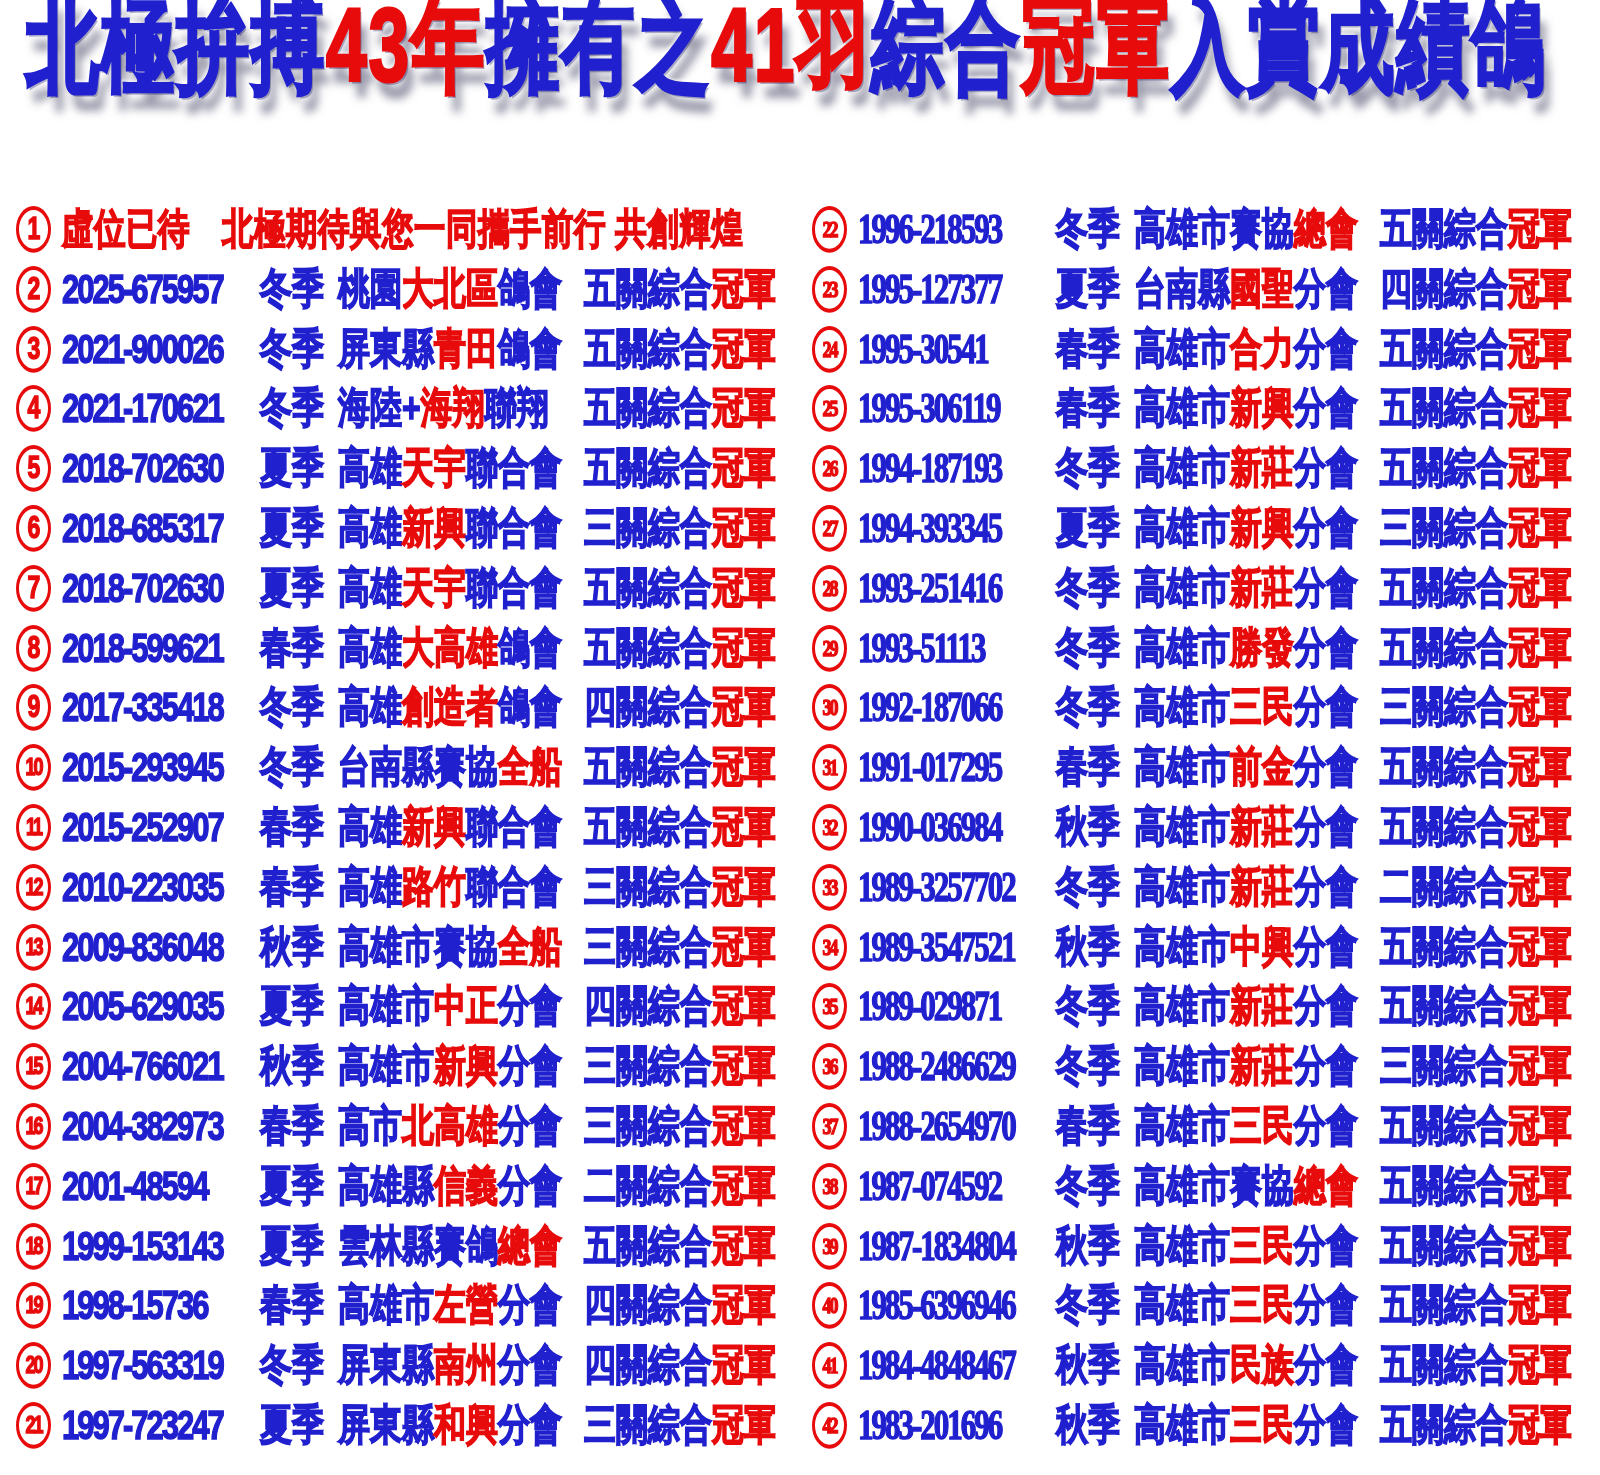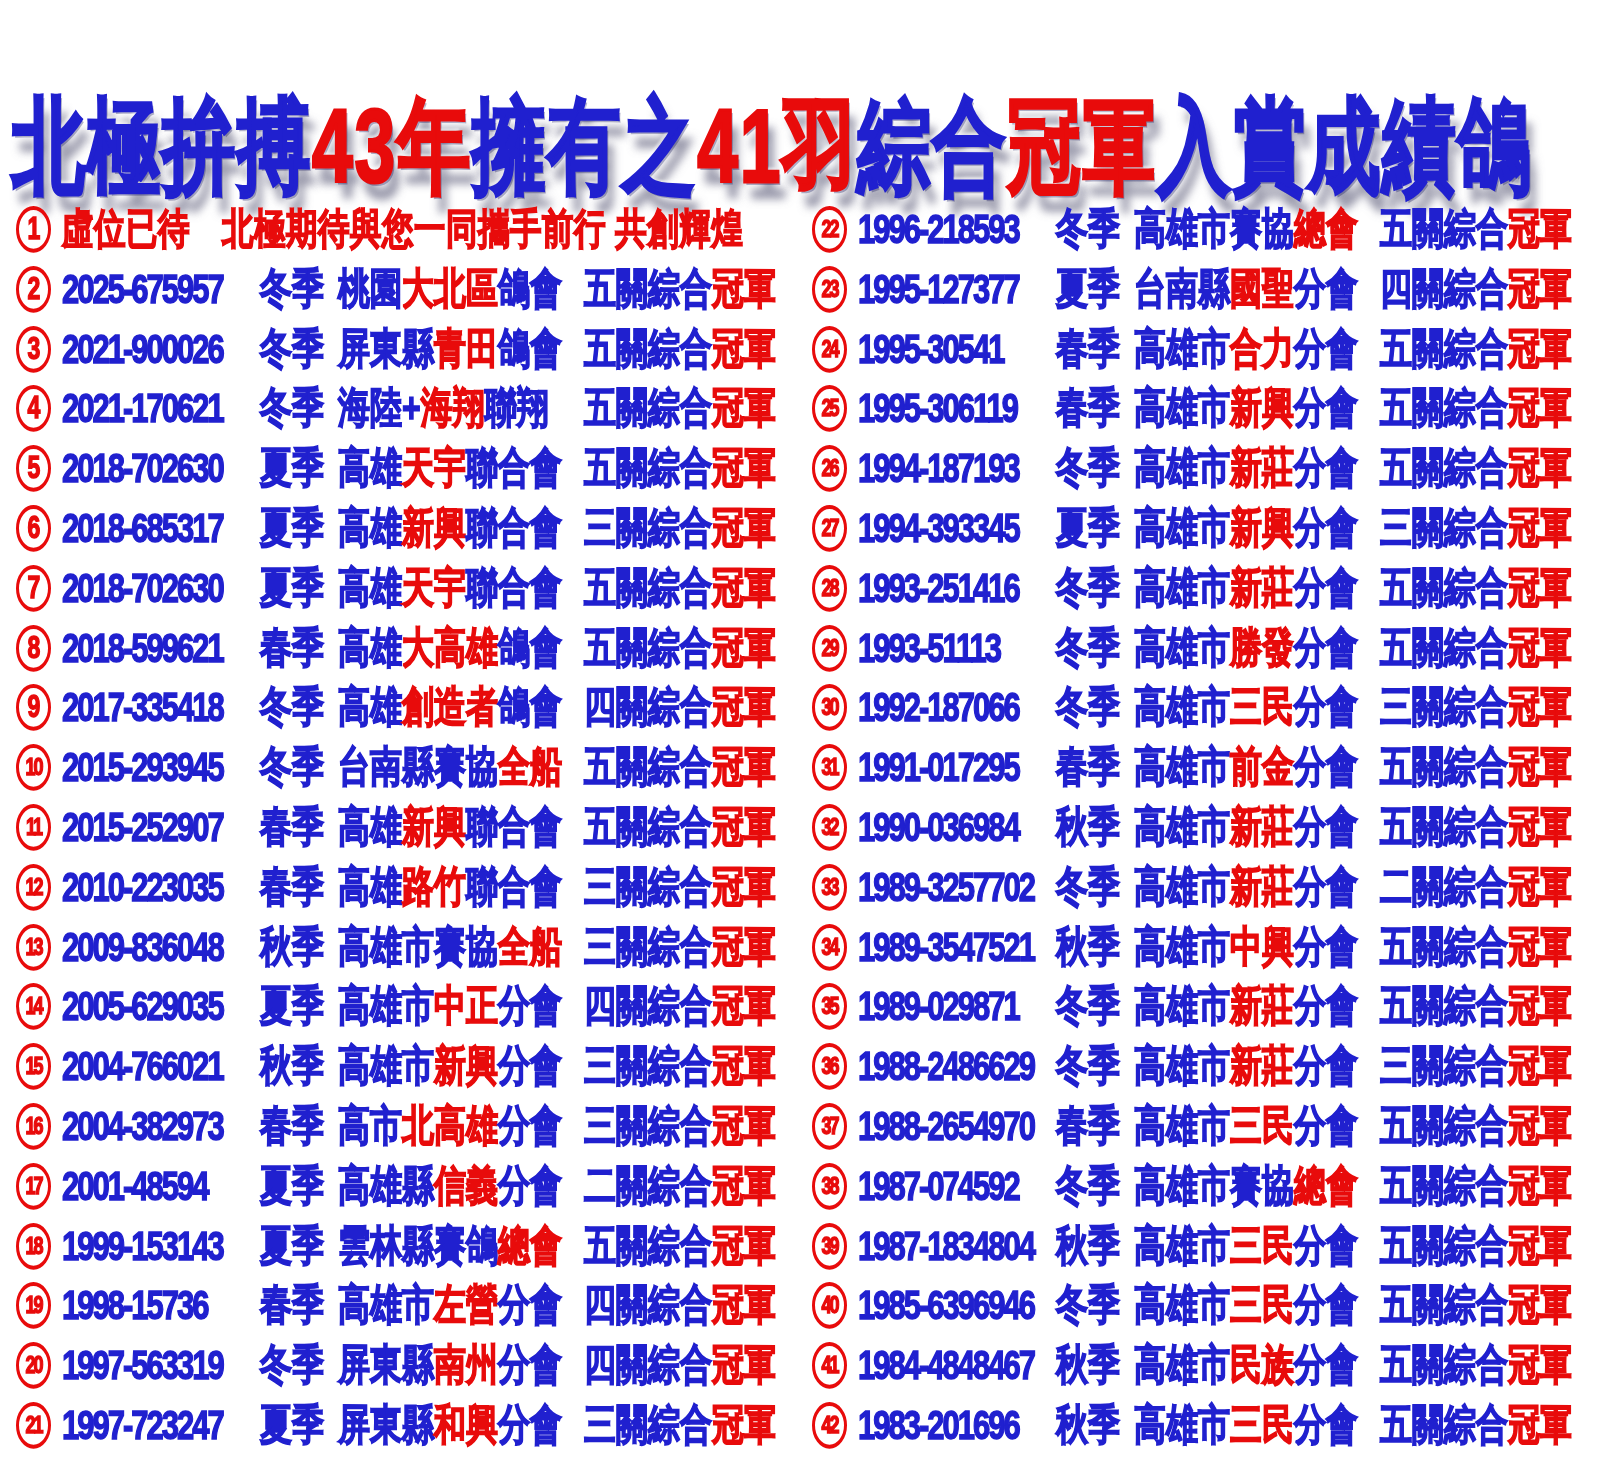--- a/index.html
+++ b/index.html
@@ -11,22 +11,22 @@
     width:1600px;height:1475px;
     background:#ffffff;
     overflow:hidden;
     font-family:"Liberation Sans","DejaVu Sans",sans-serif;
     font-weight:bold;
   }
   
   .title-wrap{
     height:200px;
     display:flex;
-    align-items:flex-end;
-    padding-left:12px;
+    align-items:flex-start;
+    padding-left:26px;
     white-space:nowrap;
   }
   .title-line{
     font-size:73px;
     letter-spacing:2px;
     transform:scaleY(1.42);
     transform-origin:50% 55%;
     white-space:nowrap;
   }
   .tseg{
@@ -35,21 +35,21 @@
       -2px -3px 2px rgba(255,255,255,0.55),
        2px  2px 0 rgba(0,0,80,0.30),
        7px 12px 7px rgba(110,110,135,0.70);
   }
   .t-b{color:var(--blue);}
   .t-r{color:var(--red);}
   
   .cols{display:flex;}
   .col{width:800px;box-sizing:border-box;}
   .col-left{padding-left:16px;}
-  .col-right{padding-left:12px;}
+  .col-right{padding-left:12px;font-family:Liberation Serif, serif;}
   .row{
     height:59.8px;
     display:grid;
     grid-template-columns:46px 198px 78px 246px 1fr;
     align-items:center;
     transform:scaleY(1.33);
     transform-origin:center;
     white-space:nowrap;
     font-size:32px;
   }

